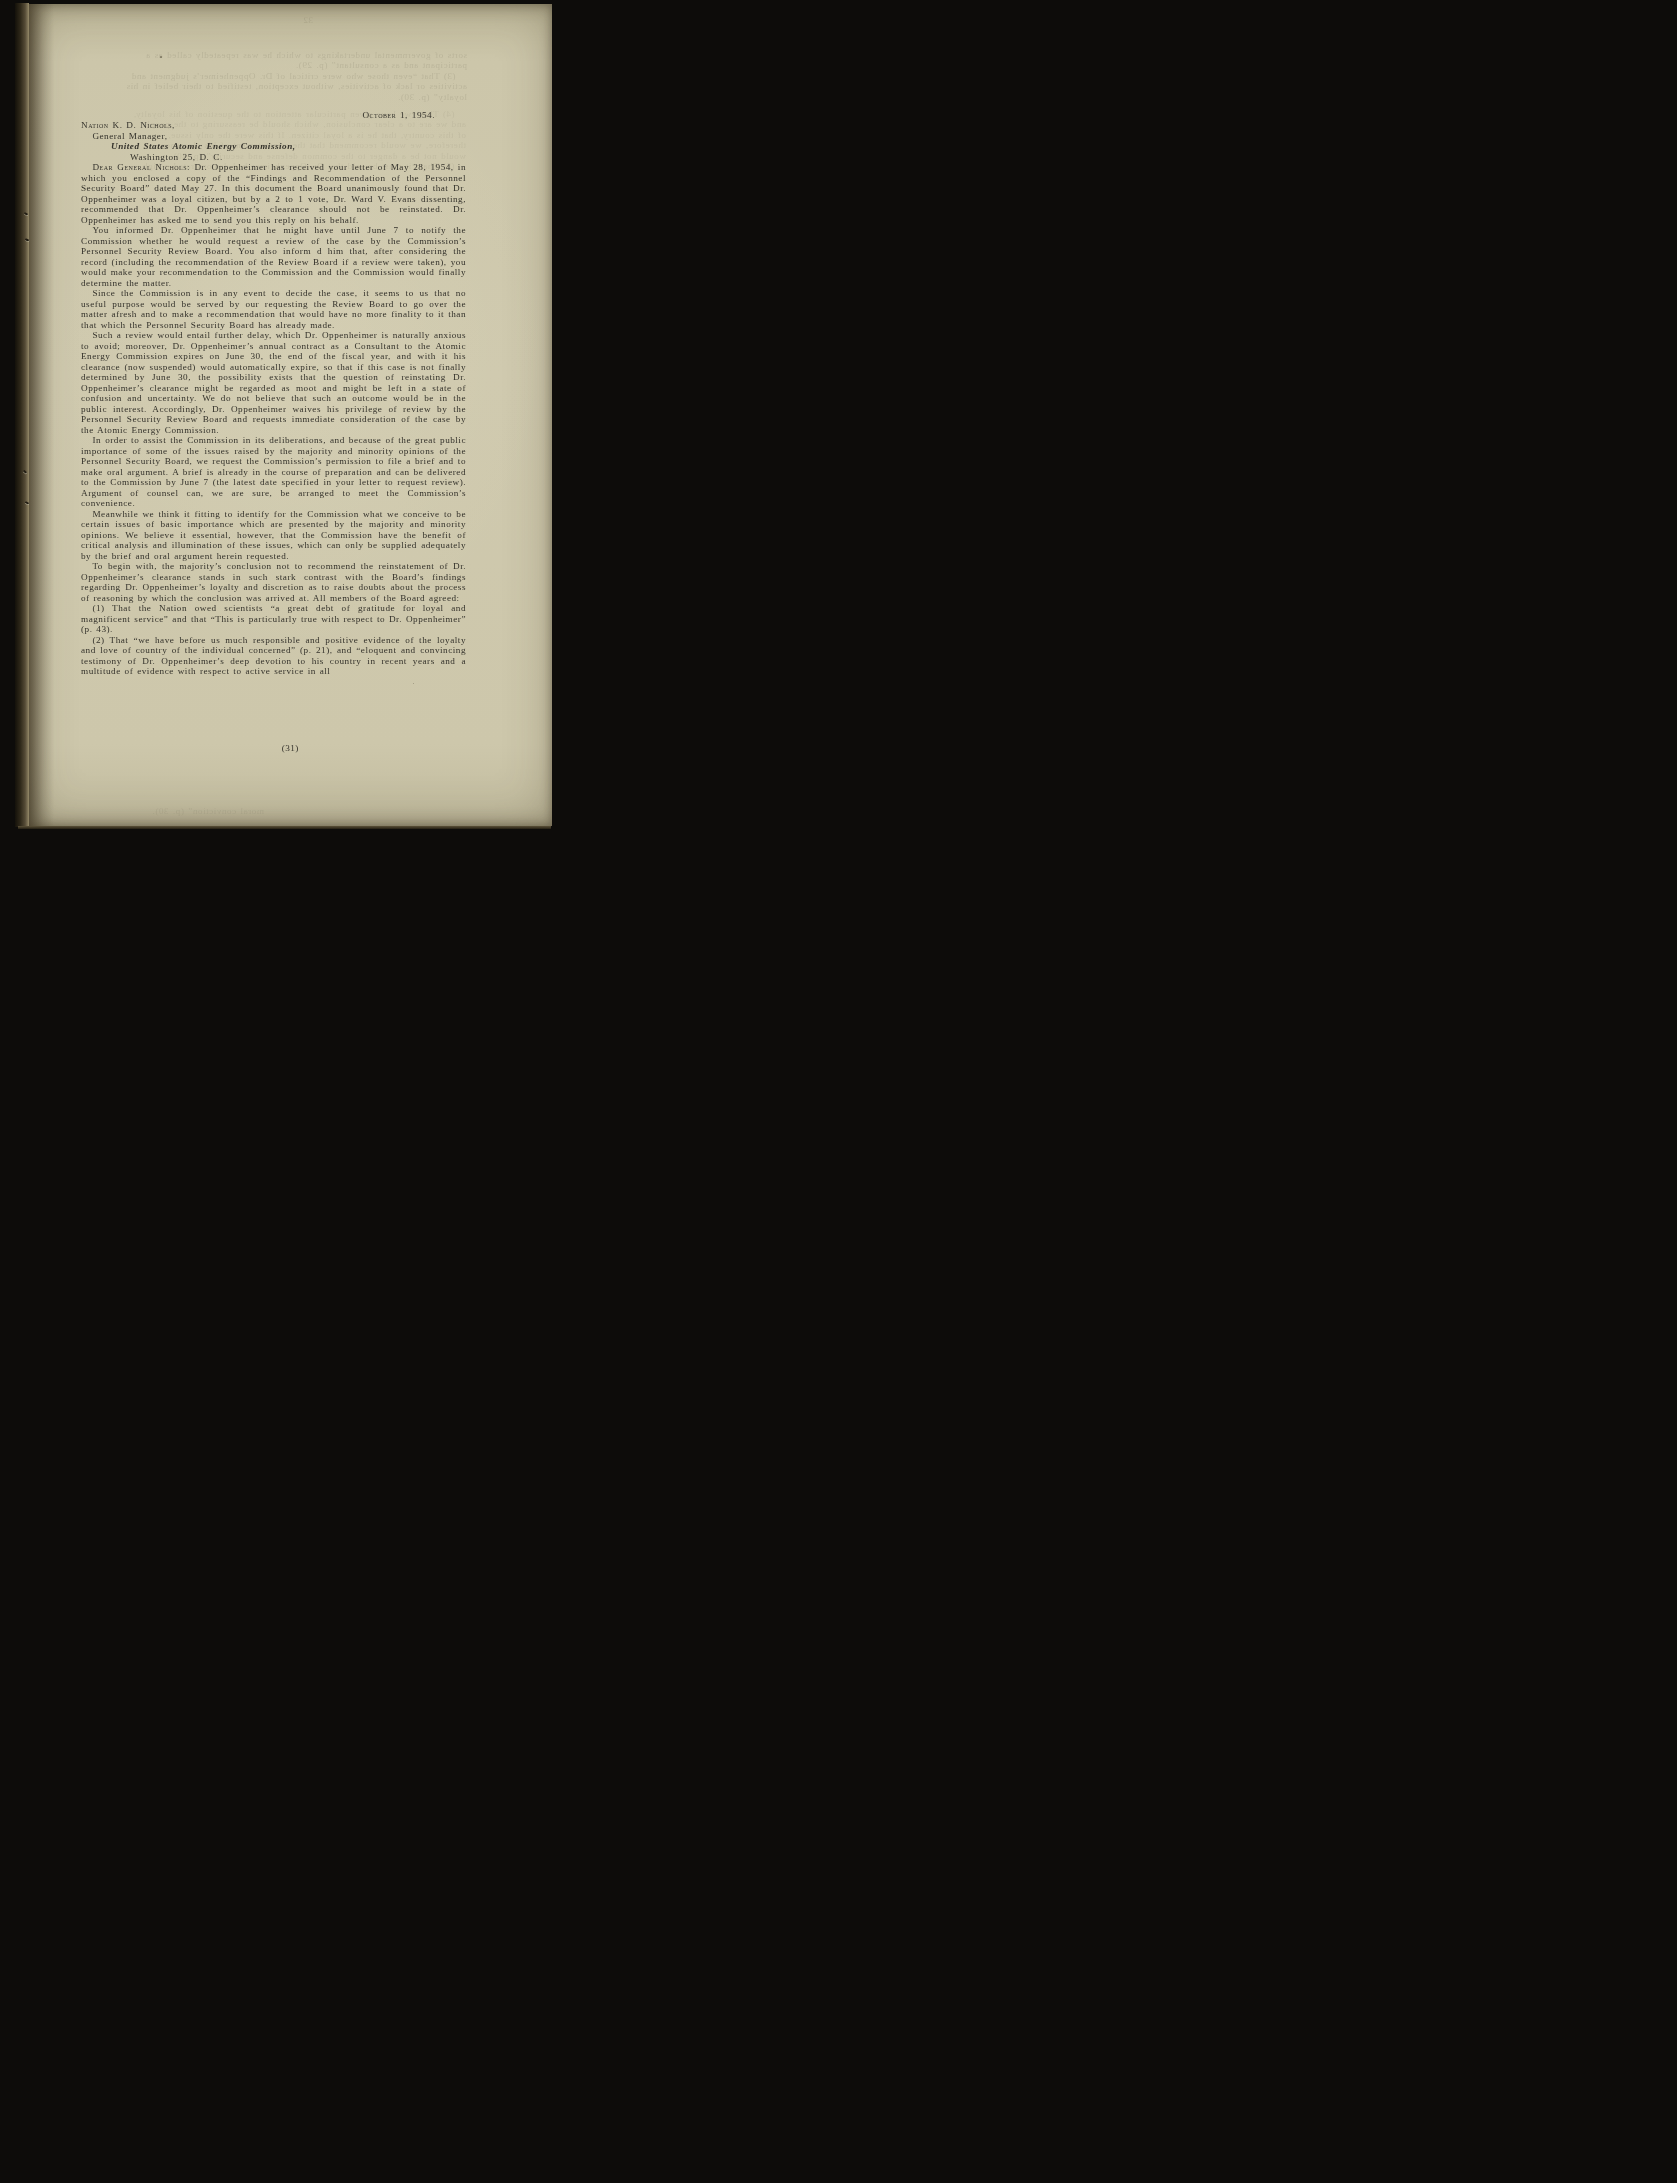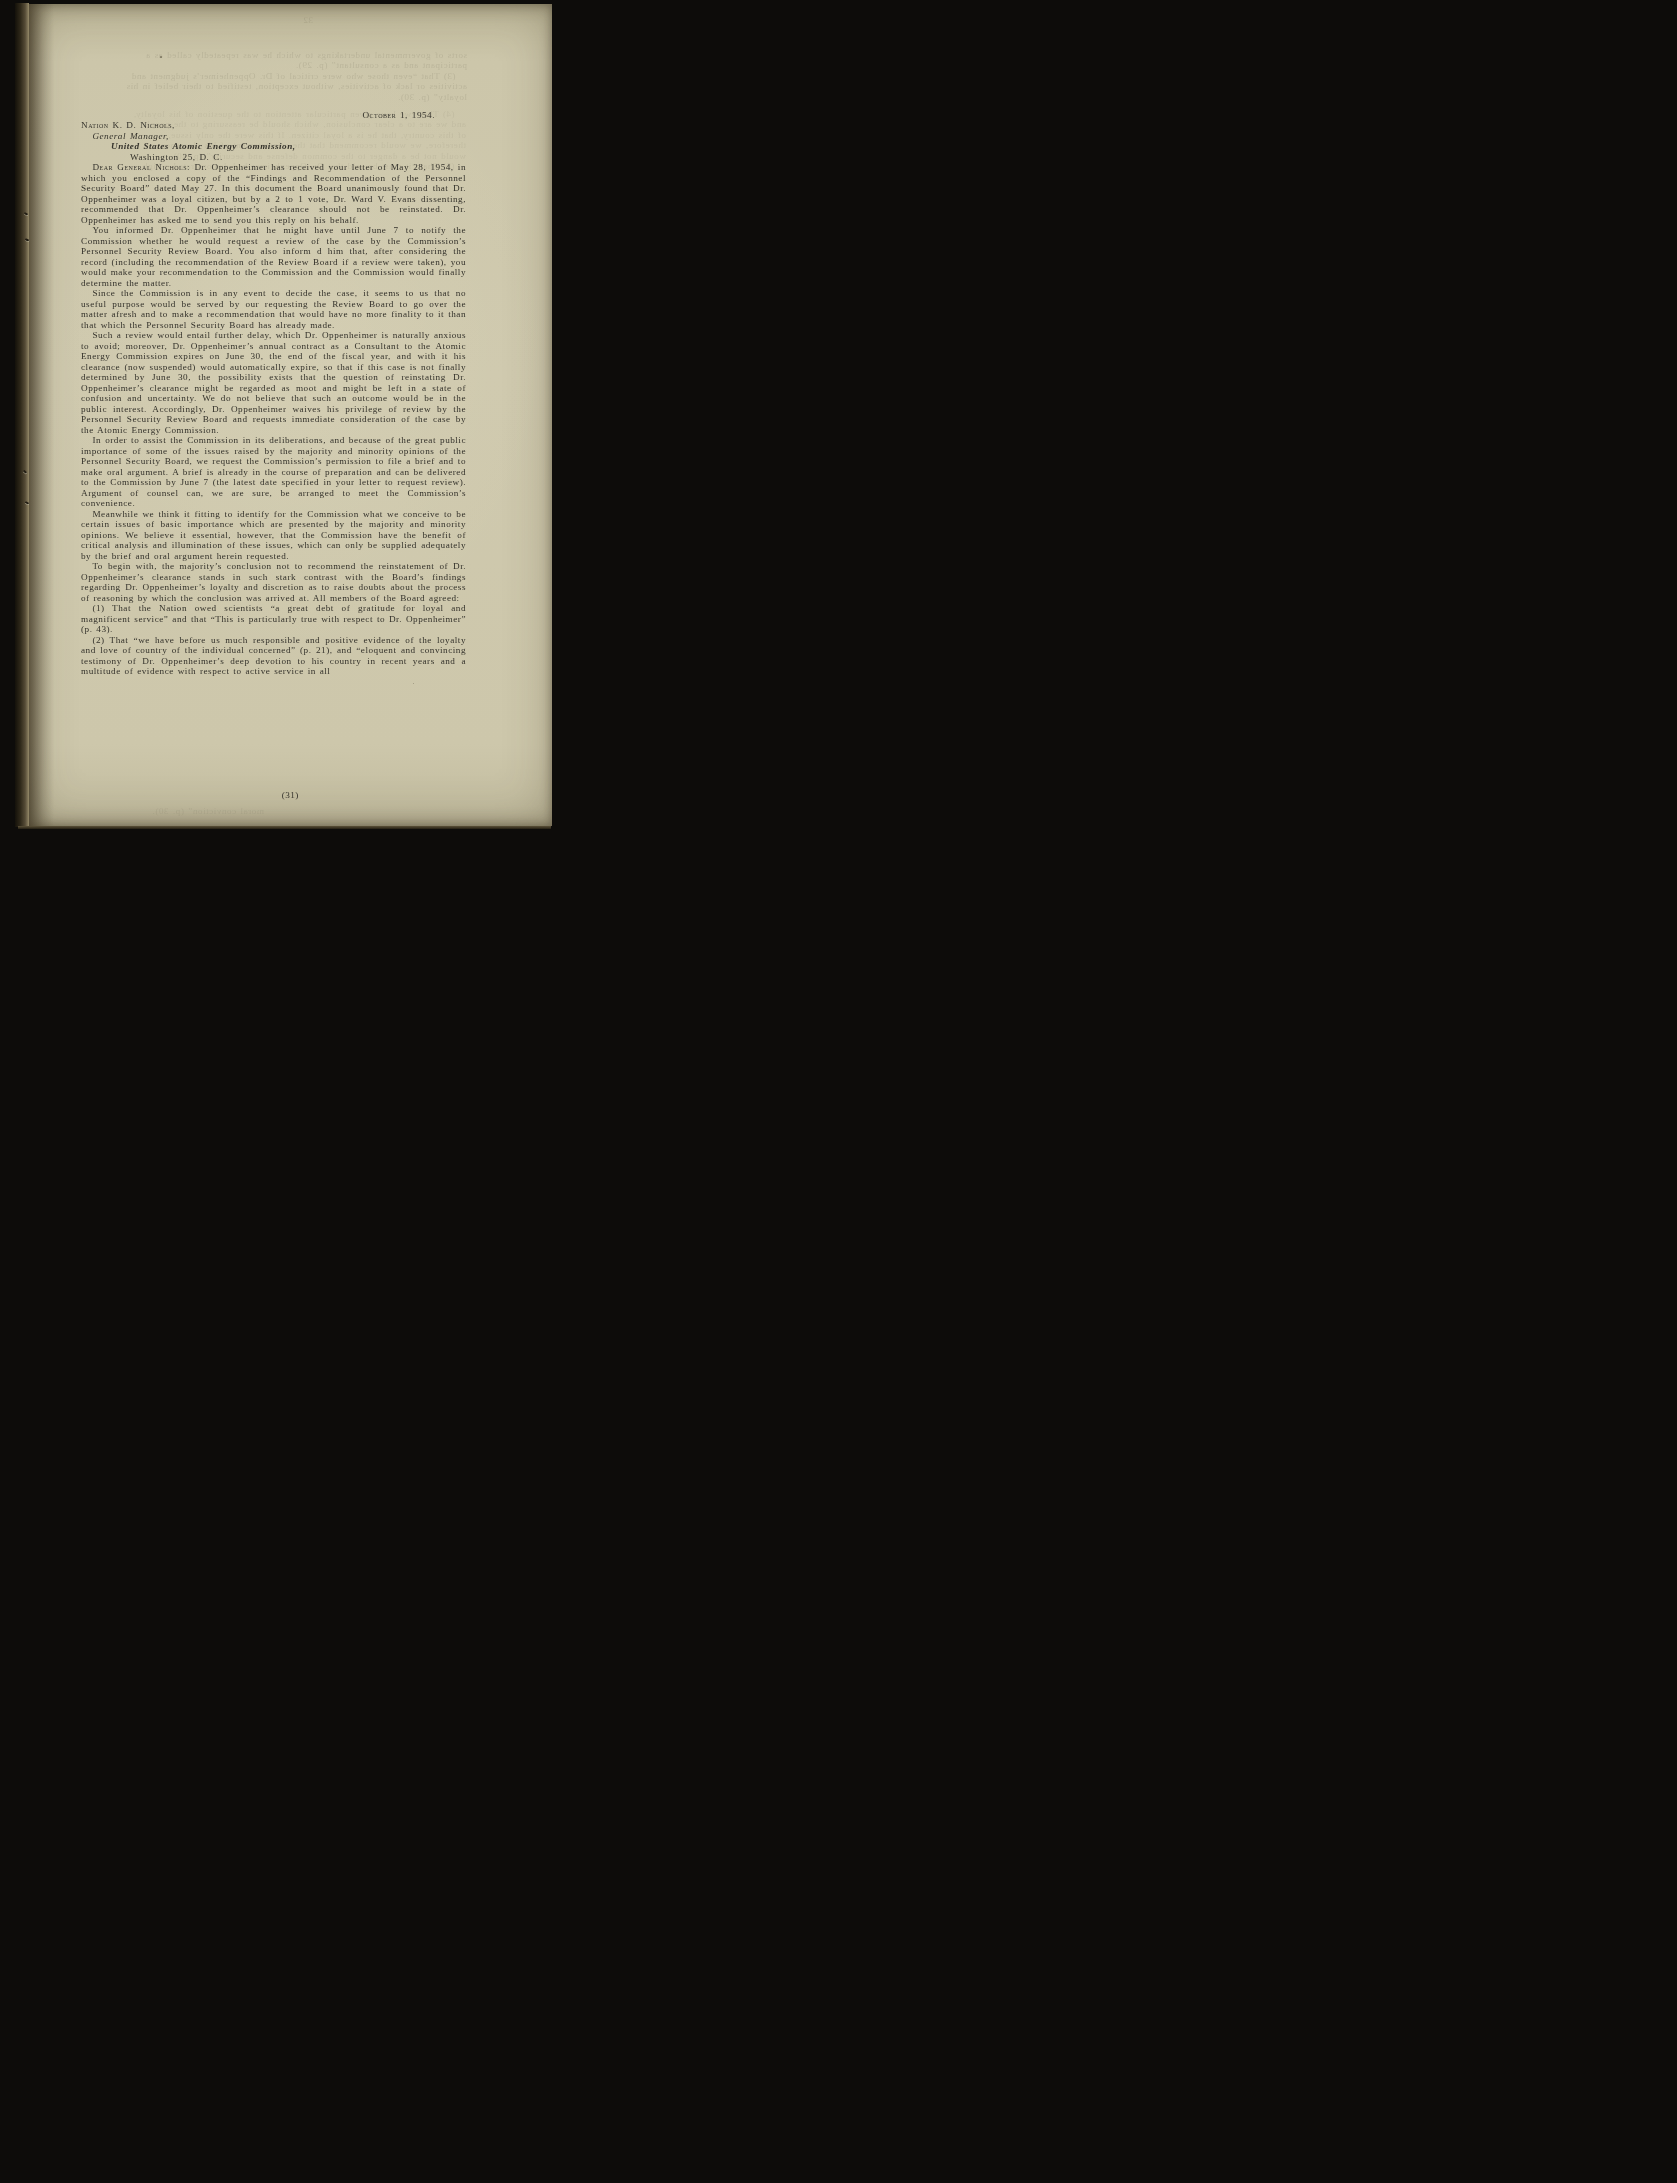--- a/index.html
+++ b/index.html
@@ -62,26 +62,26 @@
 
   
   .content {
     position:absolute; left:52px; top:106px; width:385px; z-index:2;
     color:#34322b; font-size:9.2px; line-height:10.5px;
     letter-spacing:0.5px; word-spacing:1.1px; text-align:justify;
   }
   .sc { font-variant:small-caps; }
   .date { text-align:right; padding-right:31px; }
   .address { text-align:left; }
-  .addr-title { font-style:italic; padding-left:11.4px; }
+  .addr-title { padding-left:11.4px; }
   .addr-org   { font-style:italic; padding-left:30px;font-weight:bold; }
   .addr-city  { padding-left:49px; }
   .para { text-indent:11.4px; }
   .page-number {
-    position:absolute; left:0; right:0; top:786px; z-index:2;
+    position:absolute; left:0; right:0; top:739px; z-index:2;
     text-align:center; color:#34322b; font-size:9.2px; letter-spacing:0.4px;
   }
 </style>
 </head>
 <body>
 
 <div class="scan">
 
   <div class="edge-strip"></div>
   <div class="bottom-edge"></div>

